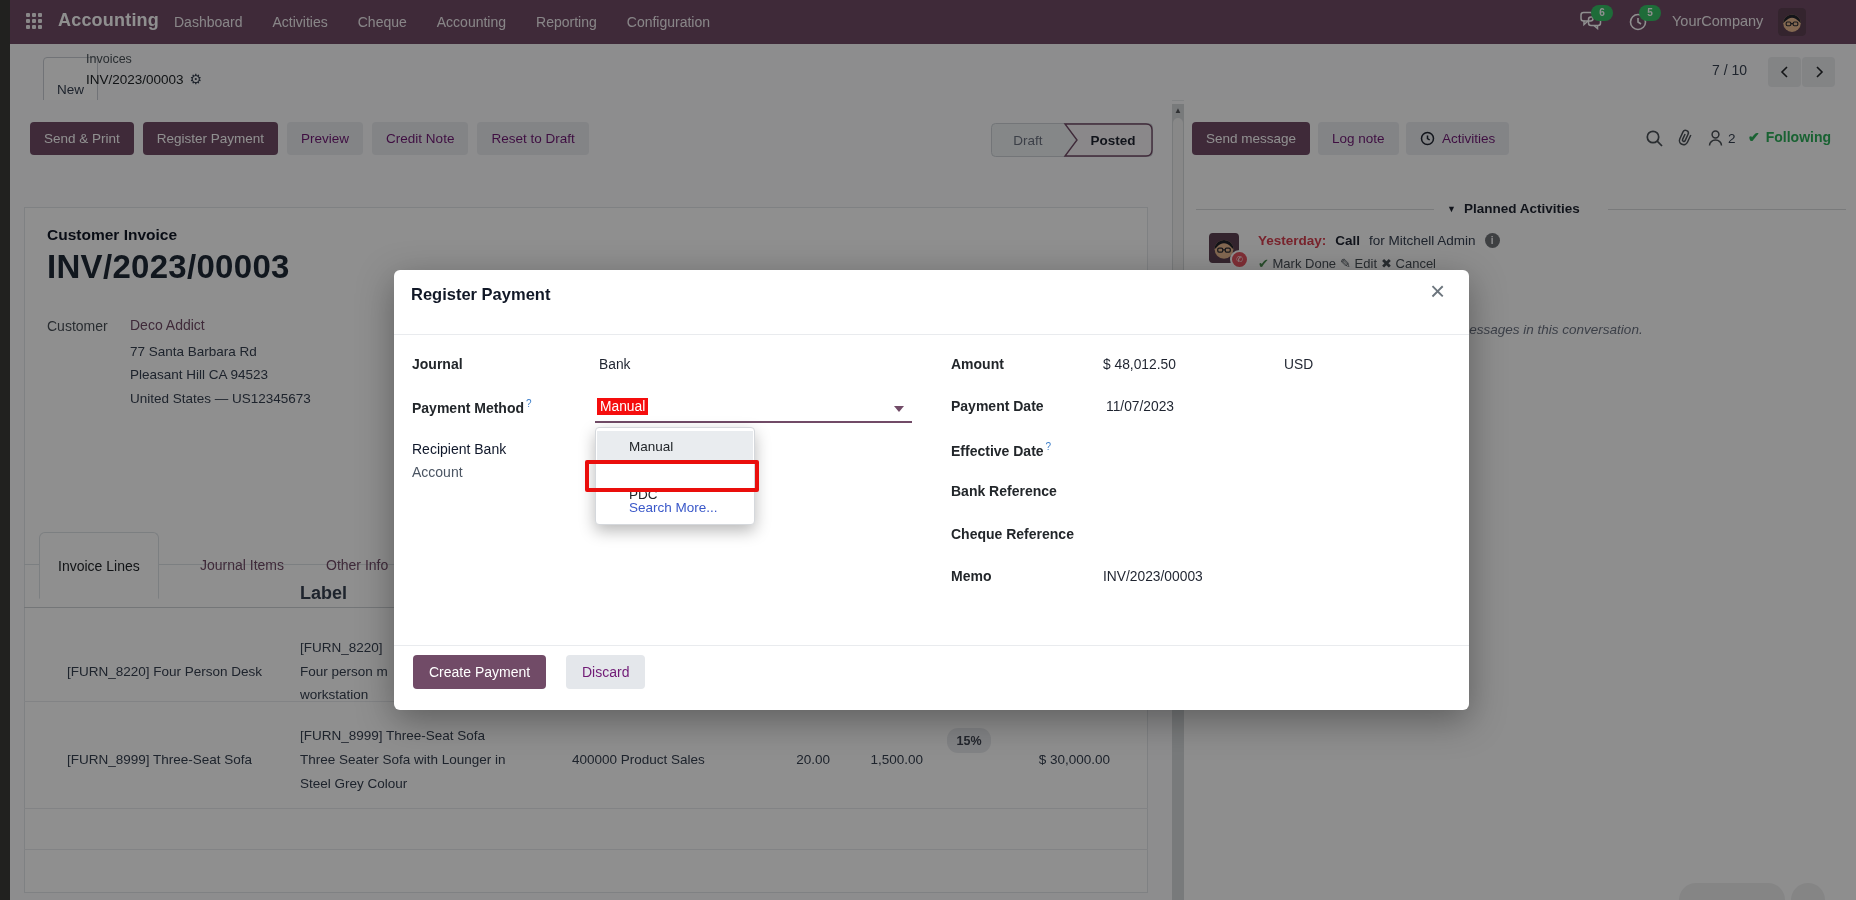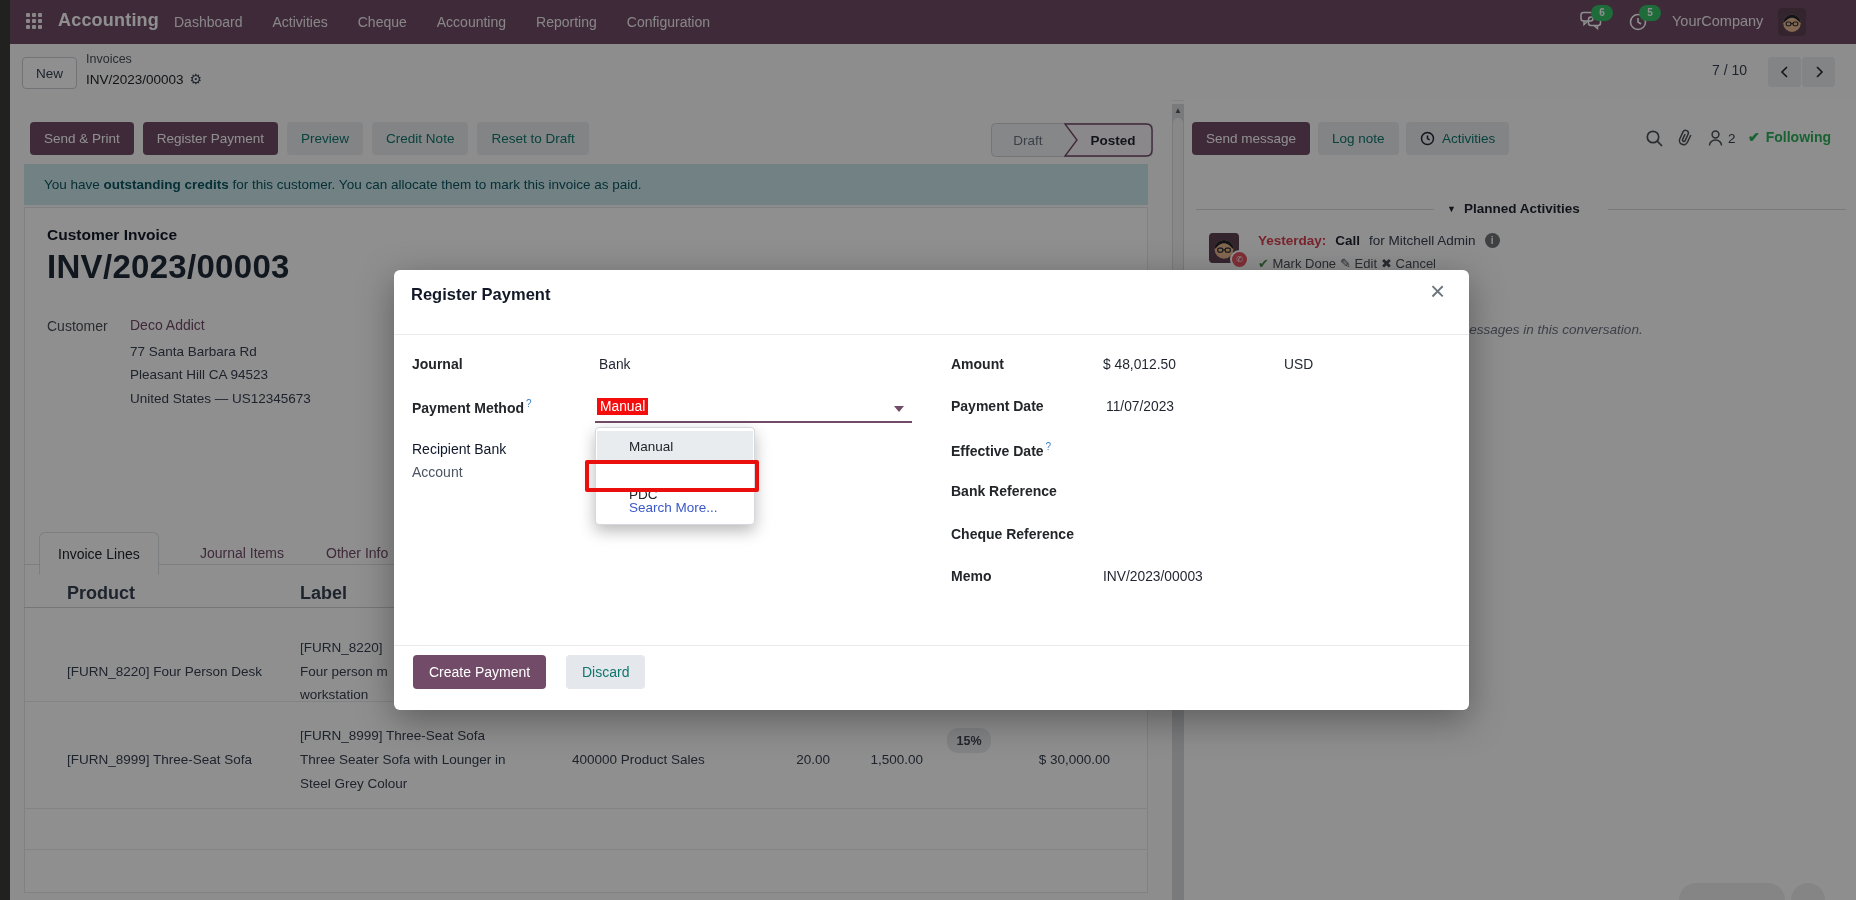--- a/index.html
+++ b/index.html
@@ -14,45 +14,45 @@
   .nav-menu{color:#f2eef1;font-size:14px;cursor:pointer;white-space:nowrap;}
   .grid-icon{left:16px;top:13px;width:18px;height:18px;display:grid;grid-template-columns:repeat(3,4px);grid-template-rows:repeat(3,4px);gap:2px;}
   .grid-icon i{background:#fff;opacity:.92;border-radius:1px;}
   .nav-iconwrap{width:24px;height:24px;}
   .badge{position:absolute;top:-6px;right:-9px;min-width:16px;height:16px;border-radius:8px;background:#37c167;color:#fff;
          font-size:10px;line-height:16px;text-align:center;padding:0 3px;font-weight:700;}
   .nav-company{color:#f4f0f3;font-size:14.5px;top:13px;}
   .avatar{border-radius:4px;overflow:hidden;}
   
   .crumbrow{left:10px;top:44px;width:1846px;height:56px;background:#fcfcfd;border-bottom:1px solid #e7e9ec;}
-  .btn-new{left:12px;top:13px;height:30px;padding:0 13px;background:#fff;border:1px solid #c9ced4;border-radius:4px;
+  .btn-new{left:33px;top:13px;height:30px;padding:16px 13px;background:#fff;border:1px solid #c9ced4;border-radius:4px;
            font-size:13.5px;color:#374151;display:flex;align-items:center;}
   .bc-top{left:76px;top:8px;font-size:12.5px;color:#495057;}
   .bc-bottom{left:76px;top:27px;font-size:13.5px;color:#212529;display:flex;align-items:center;gap:6px;}
   .gear{font-size:14px;color:#374151;}
   .pager-text{left:1702px;top:18px;font-size:14px;color:#374151;}
   .pager-btn{top:13px;width:33px;height:30px;background:#e9ebee;border-radius:4px;display:flex;align-items:center;justify-content:center;}
   
   .statusbar{left:30px;top:122px;display:flex;gap:9px;}
   .btn{height:33px;display:flex;align-items:center;padding:0 14px;border-radius:4px;font-size:13.5px;white-space:nowrap;cursor:pointer;}
   .btn-primary{background:#714B67;color:#fff;}
-  .btn-secondary{background:#e9ebef;color:#0f766e;}
+  .btn-secondary{background:#e9ebef;color:#701a75;}
   
   .banner{left:24px;top:164px;width:1124px;height:41px;background:#cbe7e9;color:#0c5460;display:flex;align-items:center;
           padding-left:20px;box-sizing:border-box;font-size:13.5px;}
   .sheet{left:24px;top:207px;width:1124px;height:686px;background:#fff;border:1px solid #e3e6ea;box-sizing:border-box;}
   .ci-label{left:47px;top:226px;font-size:15.5px;font-weight:700;color:#111827;}
   .inv-number{left:47px;top:248px;font-size:33px;font-weight:700;color:#1f2937;letter-spacing:.3px;}
   .cust-label{left:47px;top:318px;font-size:14px;color:#495057;}
   .link{color:#714B67;}
   .cust-name{left:130px;top:317px;font-size:14px;}
   .addr{font-size:13.5px;color:#374151;}
   
   .tabline{left:24px;top:564px;width:1124px;height:1px;background:#dee2e6;}
-  .tab{top:532px;height:33px;display:flex;align-items:center;padding:4px 18px;font-size:14px;border-radius:6px 6px 0 0;}
+  .tab{top:532px;height:33px;display:flex;align-items:center;padding:16px 18px;font-size:14px;border-radius:6px 6px 0 0;}
   .tab-active{background:#fff;border:1px solid #dee2e6;border-bottom:1px solid #fff;color:#212529;z-index:2;}
   .tab-plain{color:#714B67;}
   
   .th{font-size:18px;font-weight:700;color:#374151;}
   .td{font-size:13.5px;color:#374151;white-space:nowrap;margin-top:16px;}
   .hline{height:1px;background:#e8eaed;left:24px;width:1124px;}
   .tax-badge{border-radius:11px;background:#e8eaed;color:#3f4450;font-size:12.5px;font-weight:700;
              display:flex;align-items:center;justify-content:center;}
   .num{text-align:right;}
   
@@ -186,23 +186,20 @@
     <div class="btn btn-secondary">Reset to Draft</div>
   </div>
 
   <svg class="abs" style="left:991px;top:123px;" width="162" height="34" viewBox="0 0 162 34">
     <rect x="0.5" y="0.5" width="161" height="33" rx="4" fill="#eef0f2" stroke="#cdd1d6"></rect>
     <path d="M74 1 H155 Q161 1 161 7 V27 Q161 33 155 33 H74 L86 17 Z" fill="#f7f3f6" stroke="#714B67" stroke-width="1.4"></path>
     <text x="37" y="22" text-anchor="middle" font-size="13.5" fill="#6b7280">Draft</text>
     <text x="122" y="22" text-anchor="middle" font-size="13.5" font-weight="bold" fill="#1f2430">Posted</text>
   </svg>
 
-  <div class="abs banner">
-    <span><span>You have </span><b>outstanding credits</b><span> for this customer. You can allocate them to mark this invoice as paid.</span></span>
-  </div>
 
   <div class="abs sheet"></div>
   <div class="abs ci-label">Customer Invoice</div>
   <div class="abs inv-number">INV/2023/00003</div>
   <div class="abs cust-label">Customer</div>
   <div class="abs cust-name link">Deco Addict</div>
   <div class="abs addr" style="left:130px;top:344px;">77 Santa Barbara Rd</div>
   <div class="abs addr" style="left:130px;top:367px;">Pleasant Hill CA 94523</div>
   <div class="abs addr" style="left:130px;top:391px;">United States — US12345673</div>
 

